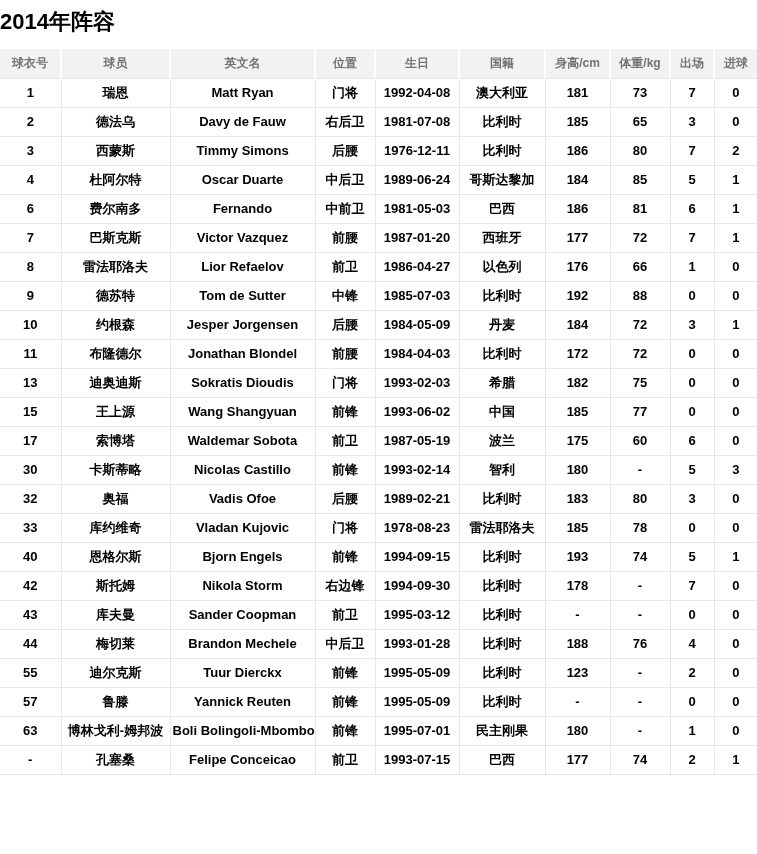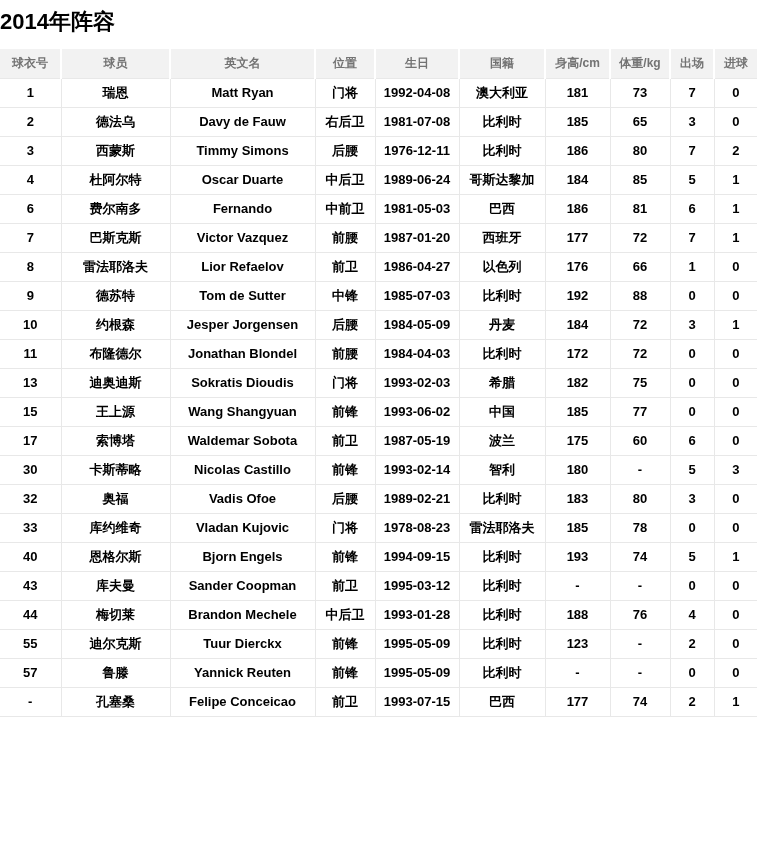--- a/index.html
+++ b/index.html
@@ -293,20 +293,32 @@
         <td>Bjorn Engels</td>
         <td>前锋</td>
         <td>1994-09-15</td>
         <td>比利时</td>
         <td>193</td>
         <td>74</td>
         <td>5</td>
         <td>1</td>
       </tr>
       <tr>
+        <td>42</td>
+        <td>斯托姆</td>
+        <td>Nikola Storm</td>
+        <td>右边锋</td>
+        <td>1994-09-30</td>
+        <td>比利时</td>
+        <td>178</td>
+        <td>-</td>
+        <td>7</td>
+        <td>0</td>
+      </tr>
+      <tr>
         <td>43</td>
         <td>库夫曼</td>
         <td>Sander Coopman</td>
         <td>前卫</td>
         <td>1995-03-12</td>
         <td>比利时</td>
         <td>-</td>
         <td>-</td>
         <td>0</td>
         <td>0</td>
@@ -338,20 +350,32 @@
       <tr>
         <td>57</td>
         <td>鲁滕</td>
         <td>Yannick Reuten</td>
         <td>前锋</td>
         <td>1995-05-09</td>
         <td>比利时</td>
         <td>-</td>
         <td>-</td>
         <td>0</td>
+        <td>0</td>
+      </tr>
+      <tr>
+        <td>63</td>
+        <td>博林戈利-姆邦波</td>
+        <td>Boli Bolingoli-Mbombo</td>
+        <td>前锋</td>
+        <td>1995-07-01</td>
+        <td>民主刚果</td>
+        <td>180</td>
+        <td>-</td>
+        <td>1</td>
         <td>0</td>
       </tr>
       <tr>
         <td>-</td>
         <td>孔塞桑</td>
         <td>Felipe Conceicao</td>
         <td>前卫</td>
         <td>1993-07-15</td>
         <td>巴西</td>
         <td>177</td>

